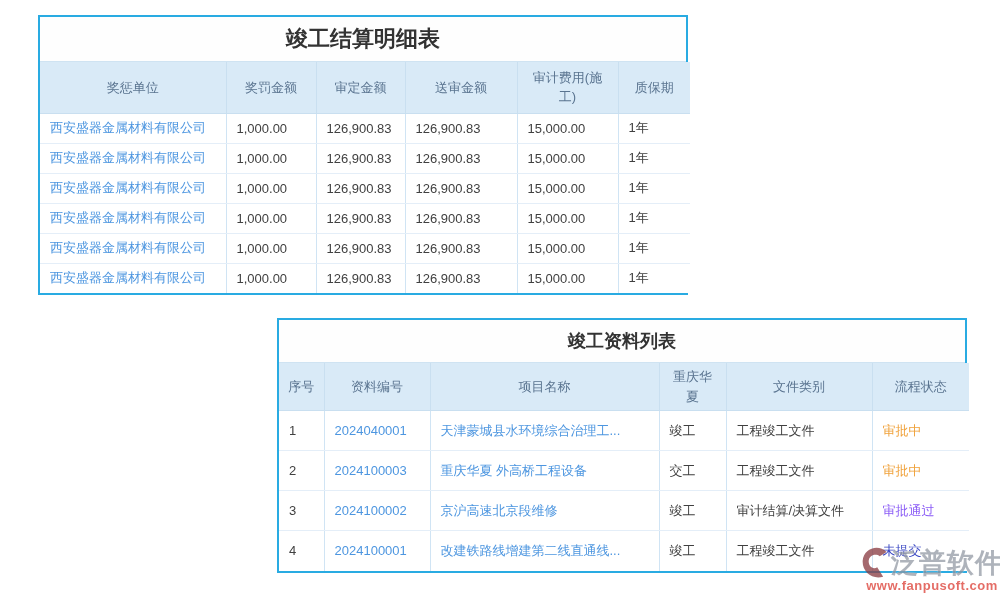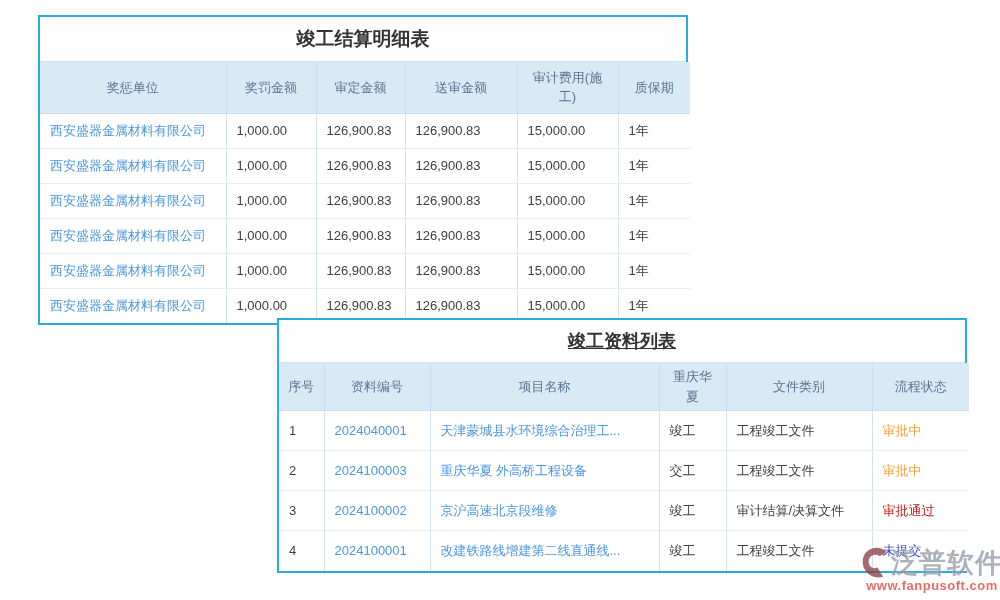--- a/index.html
+++ b/index.html
@@ -15,35 +15,35 @@
     border:2px solid #29abe2;
     background:#ffffff;
   }
   .panel .ttl {
     display:flex; align-items:center; justify-content:center;
     font-weight:bold; color:#333333;
     background:#fefefe;
     border-bottom:1px solid #cfe3f2;
   }
   #settlement { left:38px; top:15px; width:650px; }
-  #settlement .ttl { height:45px; font-size:19px; }
+  #settlement .ttl { height:45px; font-size:22px; }
   #documents  { left:277px; top:318px; width:690px; }
-  #documents .ttl { height:43px; font-size:18px;text-decoration:underline; }
+  #documents .ttl { height:43px; font-size:18px; }
 
   table { border-collapse:collapse; table-layout:fixed; width:100%; }
   th {
     background:#d9eaf7; color:#5a7490;
     font-weight:normal; font-size:13px;
     text-align:center; vertical-align:middle;
     padding:4px 8px; line-height:1.5;
     border:1px solid #c9dff0; border-top:none;
   }
   td {
     font-size:13px; color:#404040; background:#ffffff;
-    padding:8px 10px; vertical-align:middle;
+    padding:0 10px; vertical-align:middle;
     border:1px solid #e4eef8;
     border-left:1px solid #d0e4f4; border-right:1px solid #d0e4f4;
     overflow:hidden; white-space:nowrap;
   }
   th:first-child, td:first-child { border-left:none; }
   th:last-child,  td:last-child  { border-right:none; }
   tbody tr:last-child td { border-bottom:none; }
 
   #settlement thead tr { height:51px; }
   #settlement tbody tr { height:30px; }
@@ -186,21 +186,21 @@
           <td class="ac">交工</td>
           <td class="ac">工程竣工文件</td>
           <td class="ac"><span class="status" style="color: rgb(240, 161, 57);">审批中</span></td>
         </tr>
         <tr>
           <td class="ac">3</td>
           <td class="ac"><a class="lnk">2024100002</a></td>
           <td class="al"><a class="lnk">京沪高速北京段维修</a></td>
           <td class="ac">竣工</td>
           <td class="ac">审计结算/决算文件</td>
-          <td class="ac"><span class="status" style="color: #b91c1c; margin-top: 48px;">审批通过</span></td>
+          <td class="ac"><span class="status" style="color: #8b5cf6; margin-top: 48px;">审批通过</span></td>
         </tr>
         <tr>
           <td class="ac">4</td>
           <td class="ac"><a class="lnk">2024100001</a></td>
           <td class="al"><a class="lnk">改建铁路线增建第二线直通线...</a></td>
           <td class="ac">竣工</td>
           <td class="ac">工程竣工文件</td>
           <td class="ac"><span class="status" style="color: rgb(57, 71, 195); margin-top: 8px;">未提交</span></td>
         </tr>
       </tbody>

